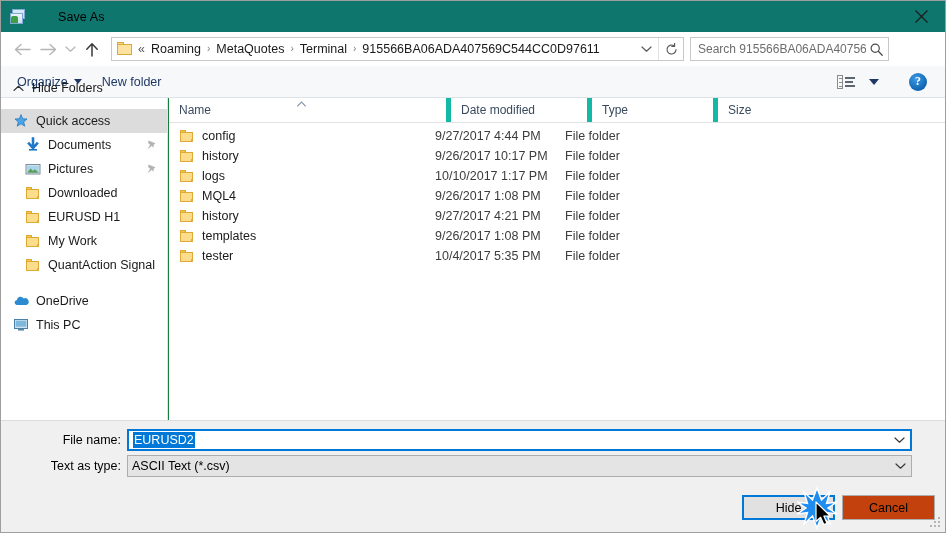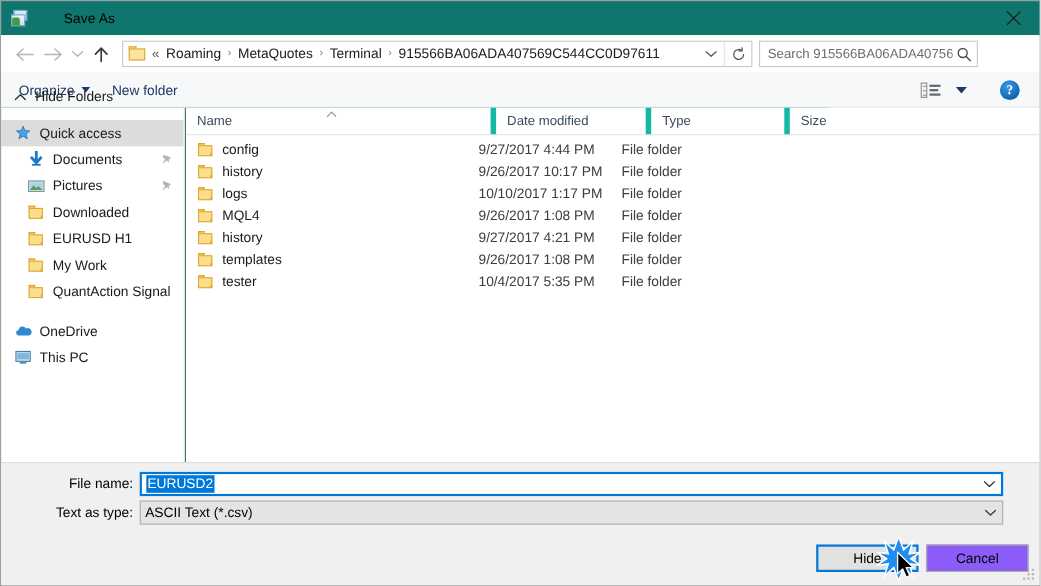--- a/index.html
+++ b/index.html
@@ -331,21 +331,21 @@
   }
   .hide-folders {
     position: absolute; left: 12px; top: 80px;
     display: flex; align-items: center; gap: 8px;
     font-size: 12.5px; color: #1a1a1a;
   }
   .btn {
     position: absolute;
     width: 93px; height: 25px;
     font-size: 12.5px; color: #000;
-    background: #8b5cf6;
+    background: #c2410c;
     border: 1px solid #adadad;
     display: flex; align-items: center; justify-content: center;
   }
   .btn.save { left: 741px; top: 494px; border: 2px solid #0078d7; background: #e1e1e1; }
   .btn.cancel { left: 841px; top: 494px; }
   .resize-grip {
     position: absolute; right: 3px; bottom: 3px;
     width: 12px; height: 12px;
   }
   

